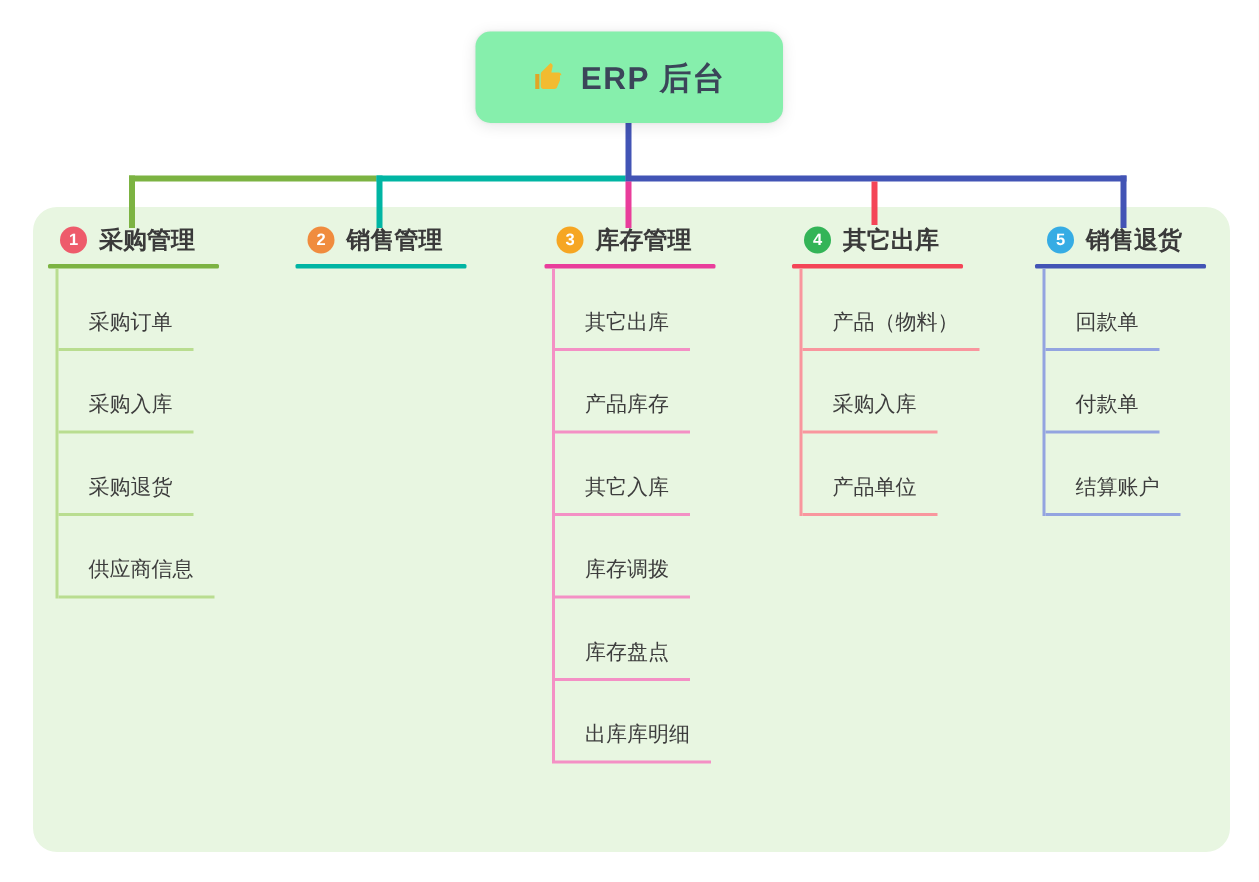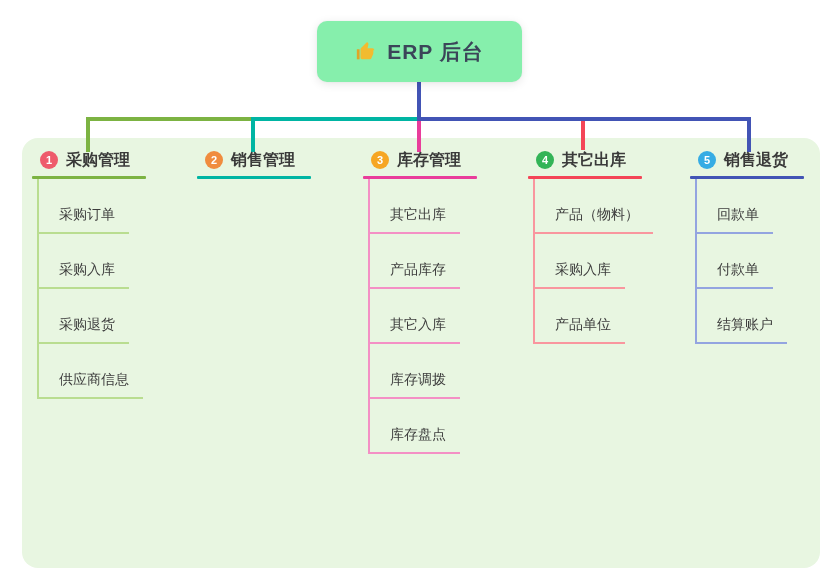--- a/index.html
+++ b/index.html
@@ -122,20 +122,23 @@
   </li>
           <li class="sub-item">
     <span class="sub-label">其它入库</span>
   </li>
           <li class="sub-item">
     <span class="sub-label">库存调拨</span>
   </li>
           <li class="sub-item">
     <span class="sub-label">库存盘点</span>
   </li>
+          <li class="sub-item">
+    <span class="sub-label">出库库明细</span>
+  </li>
         </ul>
   </div>
       <div class="branch" style="left: 528px; --cl: #f9969e;">
     <div class="branch-header">
       <span class="badge" style="background: rgb(51, 180, 87);">4</span>
       <span class="branch-label">其它出库</span>
     </div>
     <div class="branch-underline" style="background: rgb(244, 69, 87);"></div>
     <ul class="sub-list">
           <li class="sub-item">

